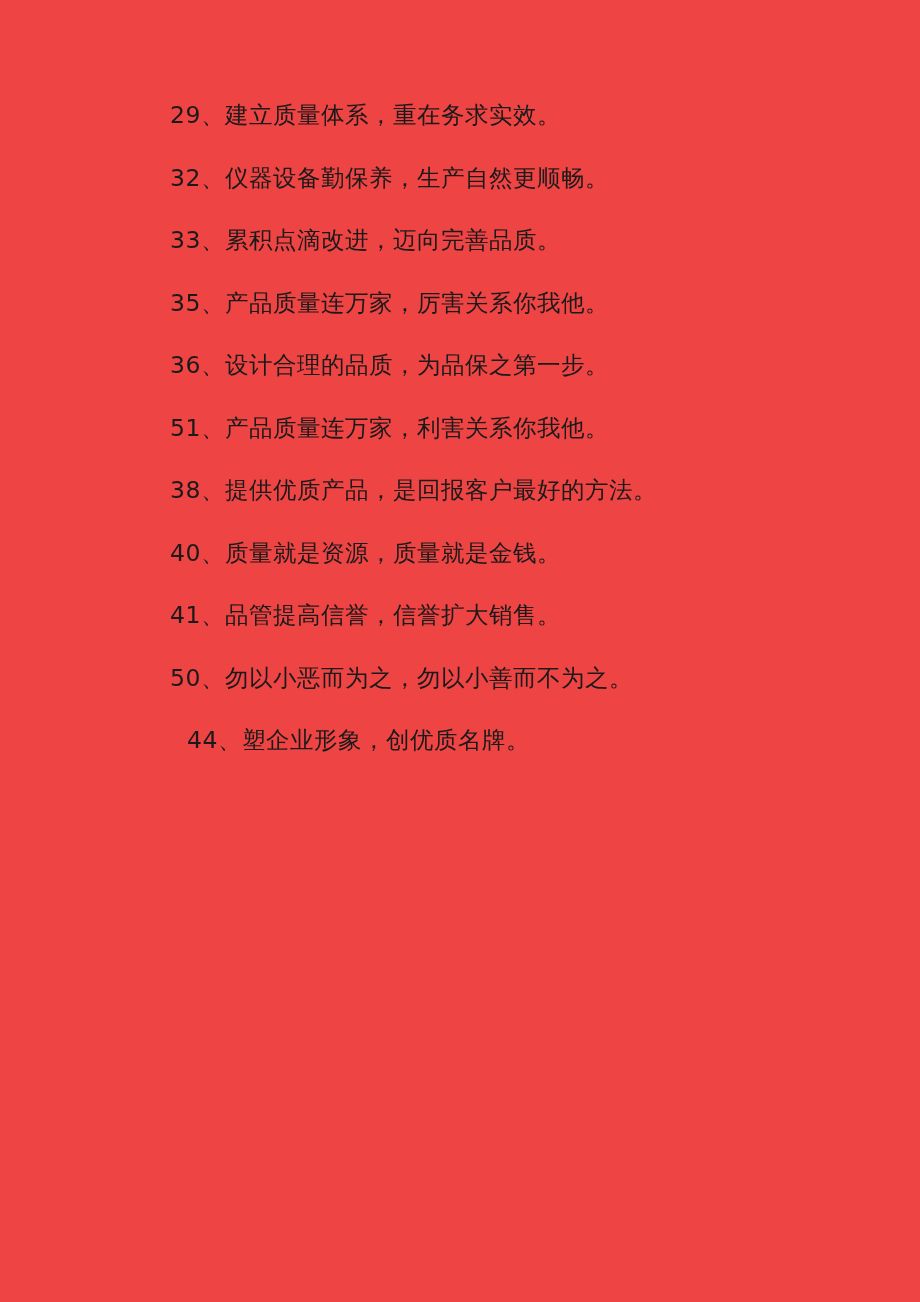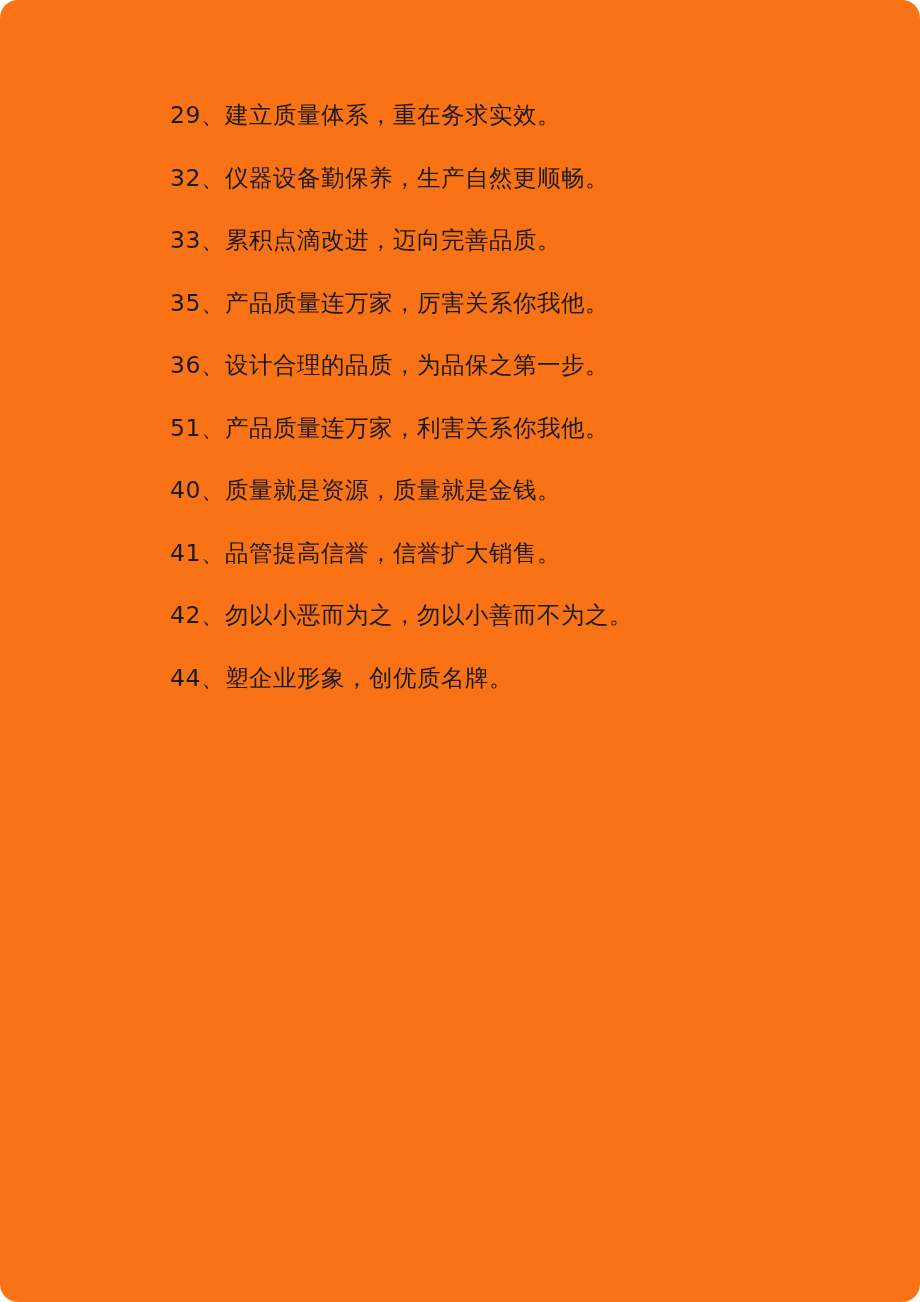--- a/index.html
+++ b/index.html
@@ -12,48 +12,49 @@
     height: 1302px;
     font-family: "DejaVu Sans", "Liberation Sans", sans-serif;
     color: #1b1b1b;
     overflow: hidden;
   }
   .page {
     box-sizing: border-box;
     width: 920px;
     height: 1302px;
     padding: 104px 88px 40px 170px;
-    background: #f97316;
-    border-radius: 18px;
+    background: #ef4444;
   }
   .doc-body {
     display: block;
   }
   .line {
     font-size: 23.5px;
     line-height: 1.0;
     letter-spacing: 0.5px;
     color: #1a1a1a;
     margin: 0 0 39px 0;
     white-space: nowrap;
     font-weight: 400;
   }
   .line:last-child {
     margin-bottom: 0;
+    margin-left: 17px;
   }
 </style>
 </head>
 <body>
 
 <div class="page">
   <div class="doc-body">
     <p class="line">29、建立质量体系，重在务求实效。</p>
     <p class="line">32、仪器设备勤保养，生产自然更顺畅。</p>
     <p class="line">33、累积点滴改进，迈向完善品质。</p>
     <p class="line">35、产品质量连万家，厉害关系你我他。</p>
     <p class="line">36、设计合理的品质，为品保之第一步。</p>
     <p class="line">51、产品质量连万家，利害关系你我他。</p>
+    <p class="line">38、提供优质产品，是回报客户最好的方法。</p>
     <p class="line">40、质量就是资源，质量就是金钱。</p>
     <p class="line">41、品管提高信誉，信誉扩大销售。</p>
-    <p class="line">42、勿以小恶而为之，勿以小善而不为之。</p>
+    <p class="line">50、勿以小恶而为之，勿以小善而不为之。</p>
     <p class="line">44、塑企业形象，创优质名牌。</p>
   </div>
 </div>
 
 </body></html>

